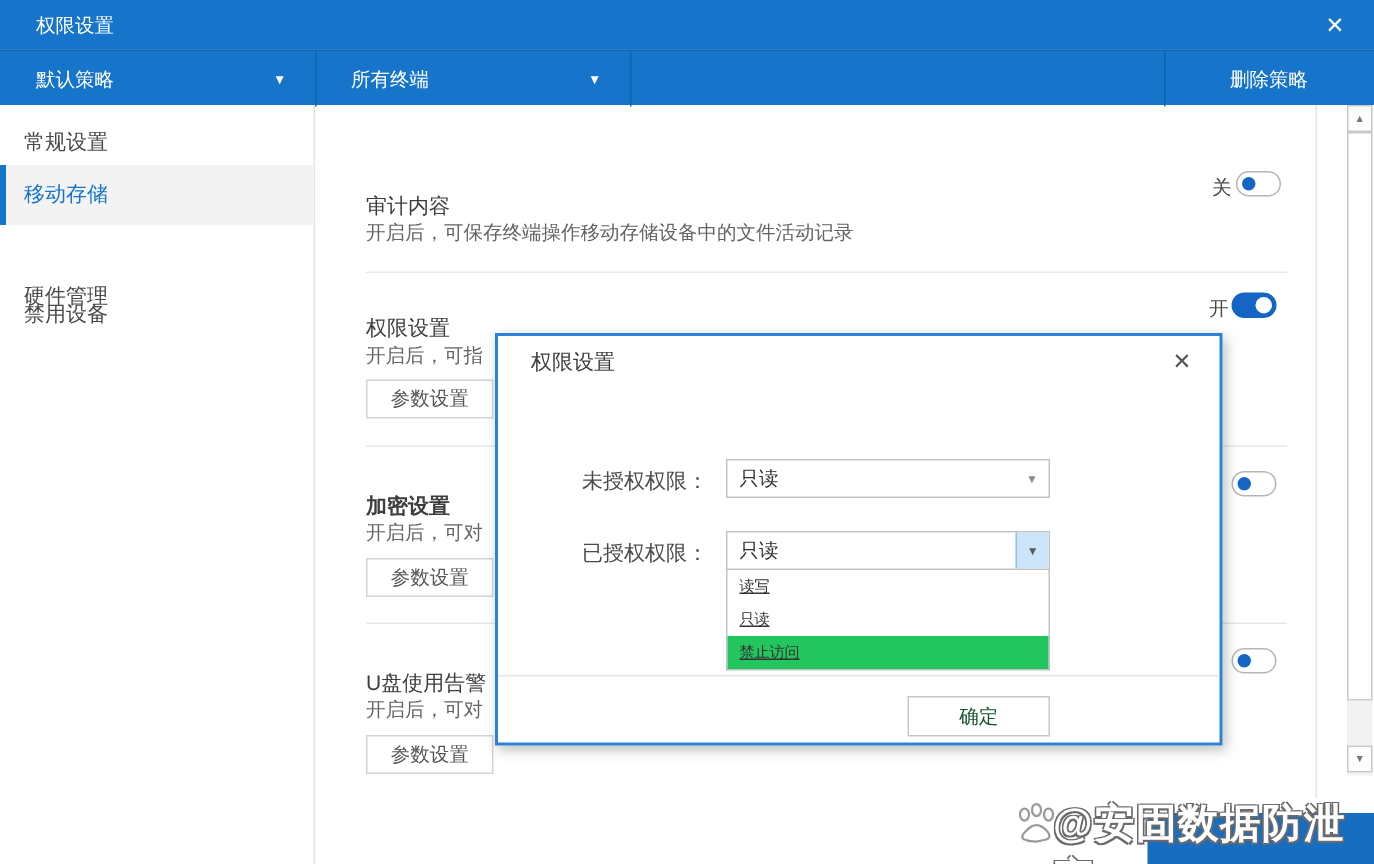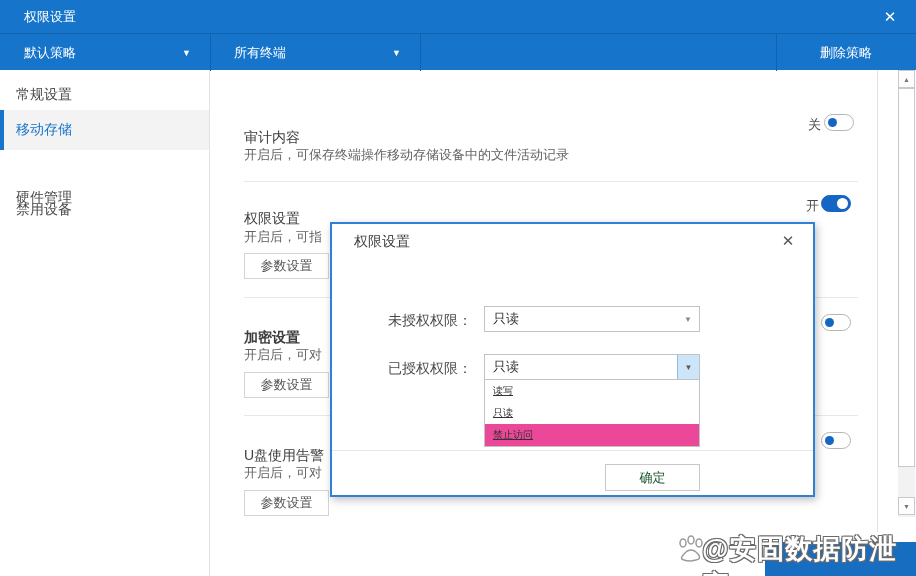--- a/index.html
+++ b/index.html
@@ -51,21 +51,21 @@
   .select { position:absolute; left:152px; width:216px; height:26px; background:#fff;
             border:1px solid #c3c3c3; display:flex; align-items:center; cursor:pointer; }
   .select .val { margin-left:8px; font-size:13px; color:#333; }
   .select .car { position:absolute; right:7px; top:8px; font-size:8px; color:#8a8a8a; }
   .select .car-btn { position:absolute; right:0; top:0; width:22px; height:24px; background:#cde5f8;
                      border-left:1px solid #8fbfe8; display:flex; align-items:center; justify-content:center;
                      font-size:8px; color:#5a5a5a; }
   .dropdown-list { position:absolute; left:152px; width:216px; background:#fff; border:1px solid #c3c3c3;
                    border-top:none; z-index:45; }
   .dd-item { height:22px; display:flex; align-items:center; padding-left:8px; font-size:10px; color:#333; cursor:pointer;text-decoration:underline; }
-  .dd-item.sel { background:#ec4899; }
+  .dd-item.sel { background:#22c55e; }
   .modal-footer-line { position:absolute; left:0; right:0; top:226px; height:1px; background:#e6e6e6; }
   .m-btn { position:absolute; top:240px; width:95px; height:27px; background:#fff; border:1px solid #c8c8c8;
            font-size:13px; color:#14532d; display:flex; align-items:center; justify-content:center; cursor:pointer; }
 
   
   .scrollbar { left:898px; top:70px; width:17px; height:447px; background:#f2f2f2; }
   .sb-btn { position:absolute; left:0; width:17px; height:18px; background:#fdfdfd; border:1px solid #c9c9c9;
             display:flex; align-items:center; justify-content:center; font-size:7px; color:#777; cursor:pointer; }
   .sb-thumb { position:absolute; left:0; top:18px; width:17px; height:379px; background:#fff; border:1px solid #c9c9c9; cursor:pointer; }
 

